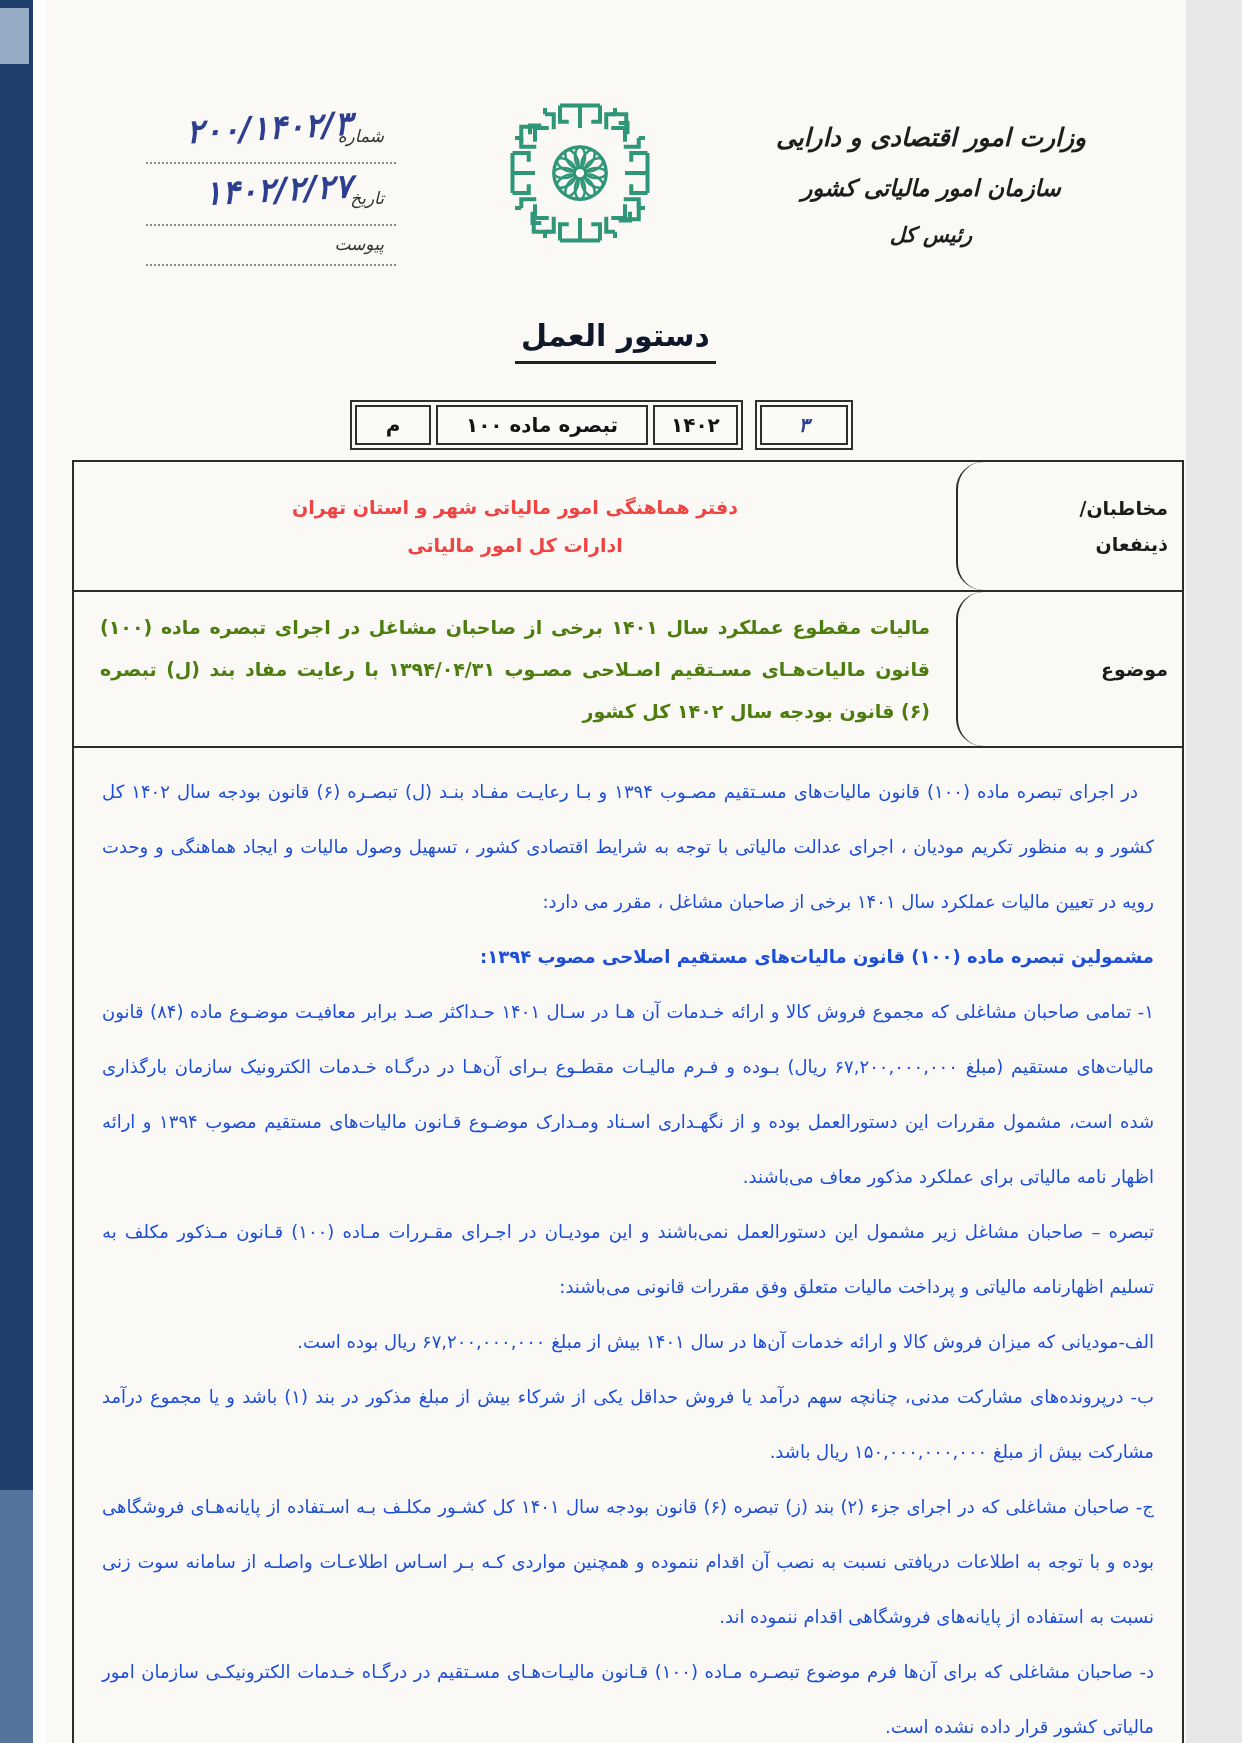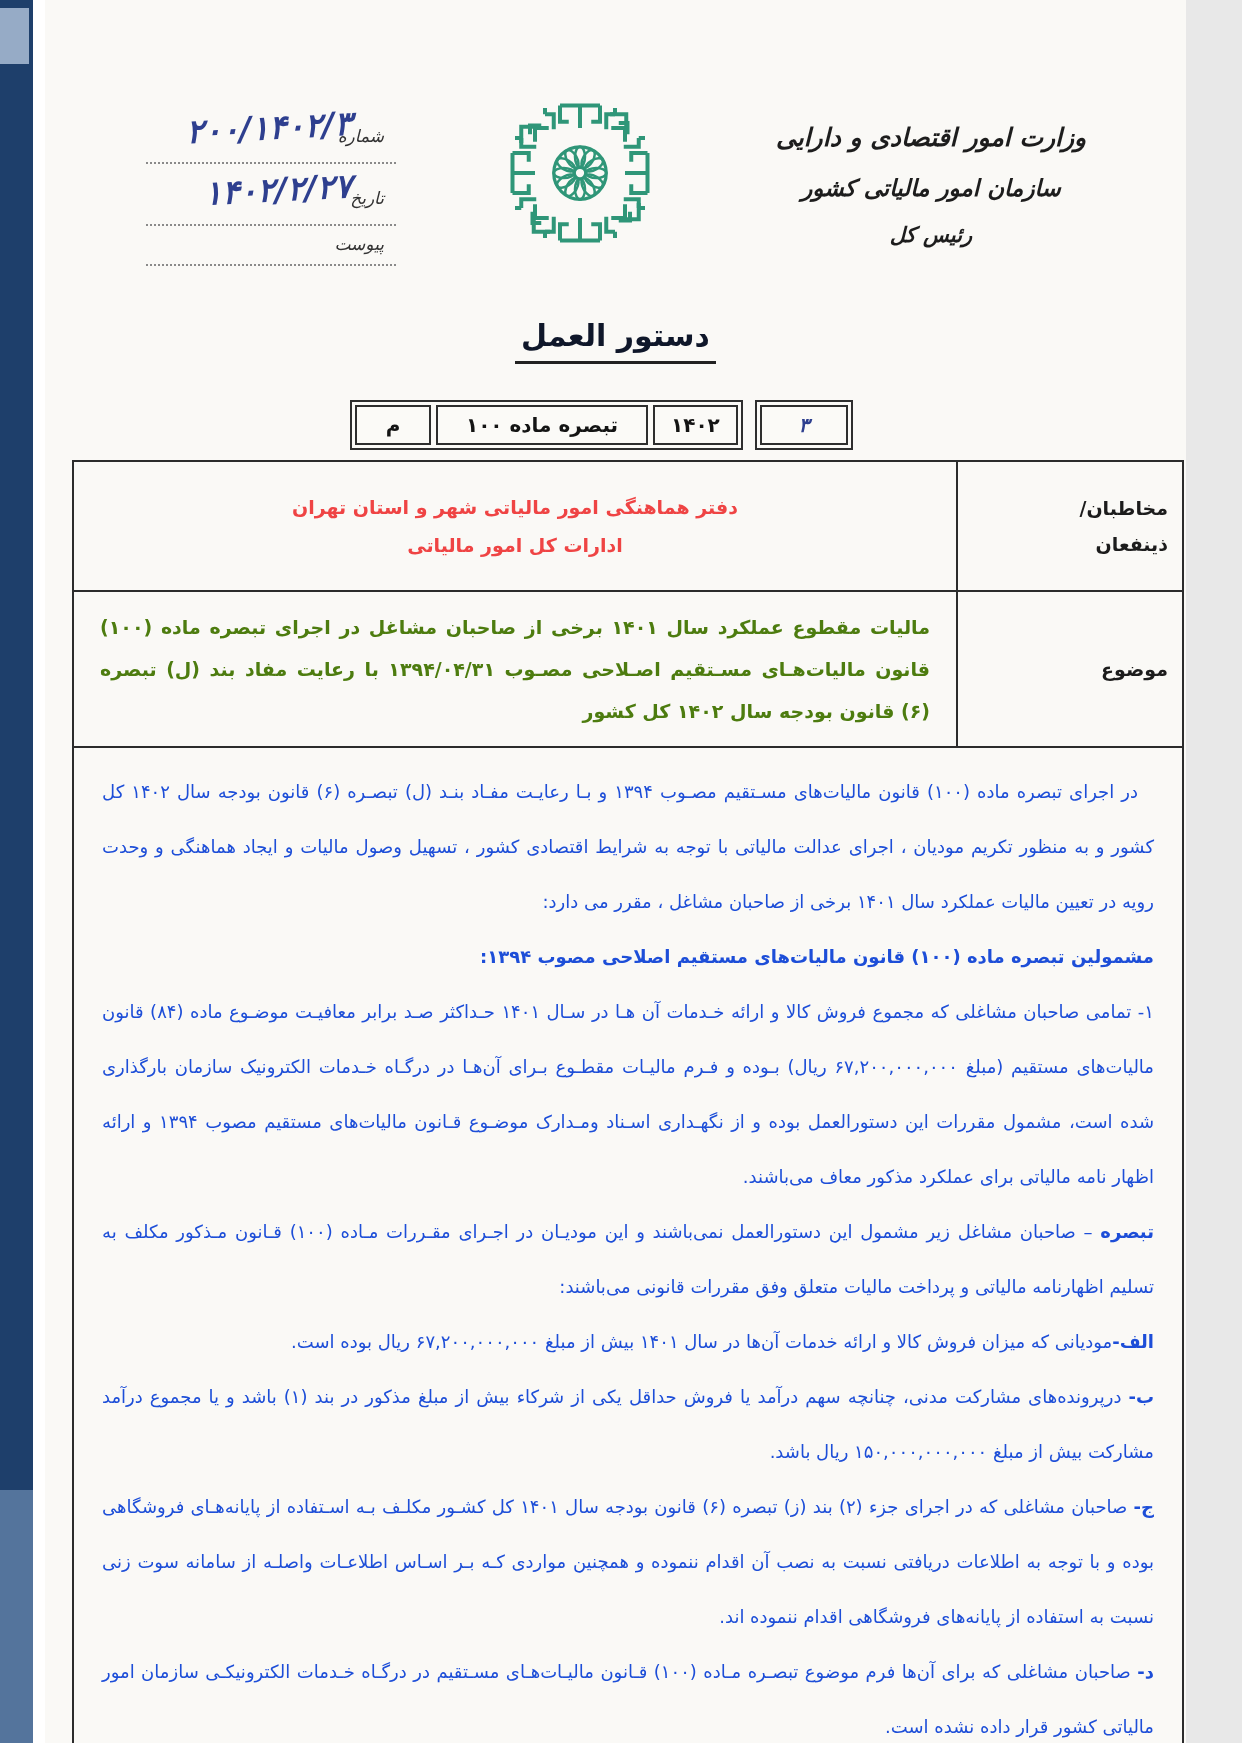--- a/index.html
+++ b/index.html
@@ -38,30 +38,30 @@
   .cgroup{border:2px solid #2e2e2e;padding:3px;display:flex;gap:5px;background:#fbfaf7;}
   .ccell{border:2px solid #2e2e2e;min-width:40px;padding:3px 16px;font-size:20px;font-weight:bold;
          text-align:center;line-height:30px;color:#141414;}
   .ccell.blue{color:#2e3f8f;font-style:italic;min-width:52px;}
   .ccell.wide{min-width:176px;}
 
   
   .bigtable{position:absolute;left:27px;top:460px;width:1108px;border:2px solid #2c2c2c;background:#faf9f6;}
   .trow{display:flex;direction:rtl;border-bottom:2px solid #2c2c2c;}
   .tlabel{width:196px;flex:0 0 196px;border-left:2px solid #2c2c2c;font-size:19px;font-weight:bold;
-          color:#1c1c1c;display:flex;flex-direction:column;justify-content:center;padding:10px 14px;gap:14px;}
+          color:#1c1c1c;display:flex;flex-direction:column;justify-content:center;padding:10px 14px;gap:14px;border-radius:27px;}
   .tcontent{flex:1;padding:14px 26px;}
   .recip{min-height:100px;display:flex;flex-direction:column;justify-content:center;gap:16px;}
   .recip div{font-size:19px;font-weight:bold;text-align:center;color:#ef4444;}
   .subject-text{font-size:19px;font-weight:bold;line-height:42px;text-align:justify;text-align-last:right;color:#4d7c0f;}
   .bodycell{padding:16px 28px 30px 28px;min-height:990px;}
   .bodycell p{margin:0;font-size:18px;line-height:55px;text-align:justify;text-align-last:right;color:#1d4ed8;}
   .bodycell p.indent{text-indent:16px;}
   .sec-head{margin:0;font-size:21px;font-weight:bold;line-height:55px;text-align:center;color:#121212;}
-  .lead{font-weight:bold;}
+  .lead{font-weight:normal;}
 
   svg .gr{stroke:#2f9678;fill:none;}
 </style>
 </head>
 <body>
 
 <div id="stage">
 
   <div class="strip"></div>
   <div class="strip-top"></div>

